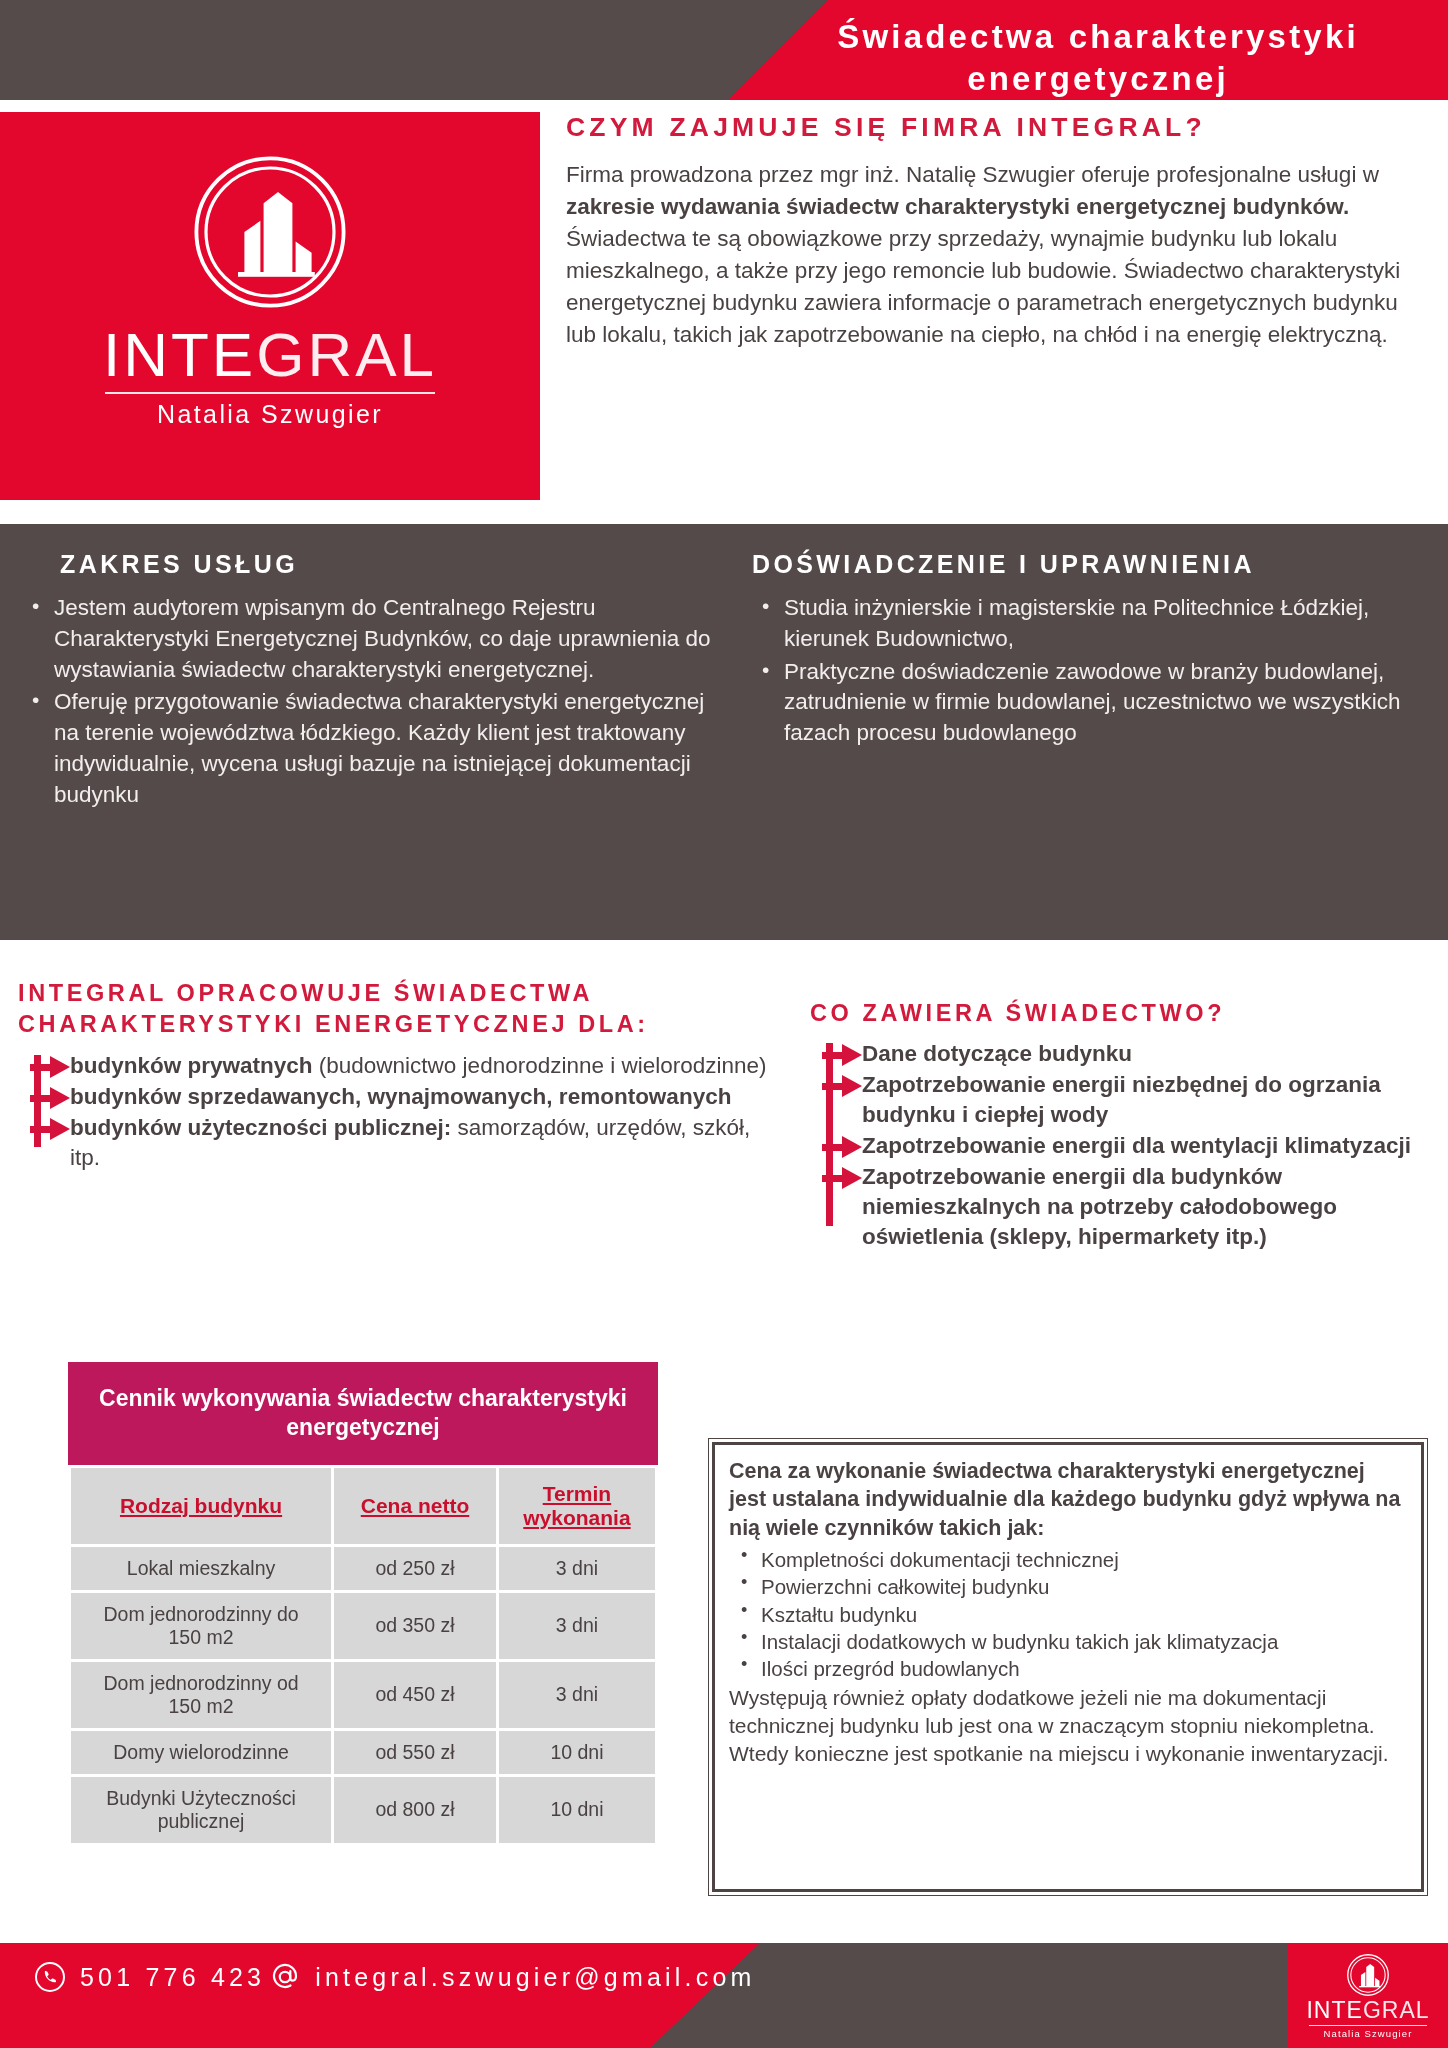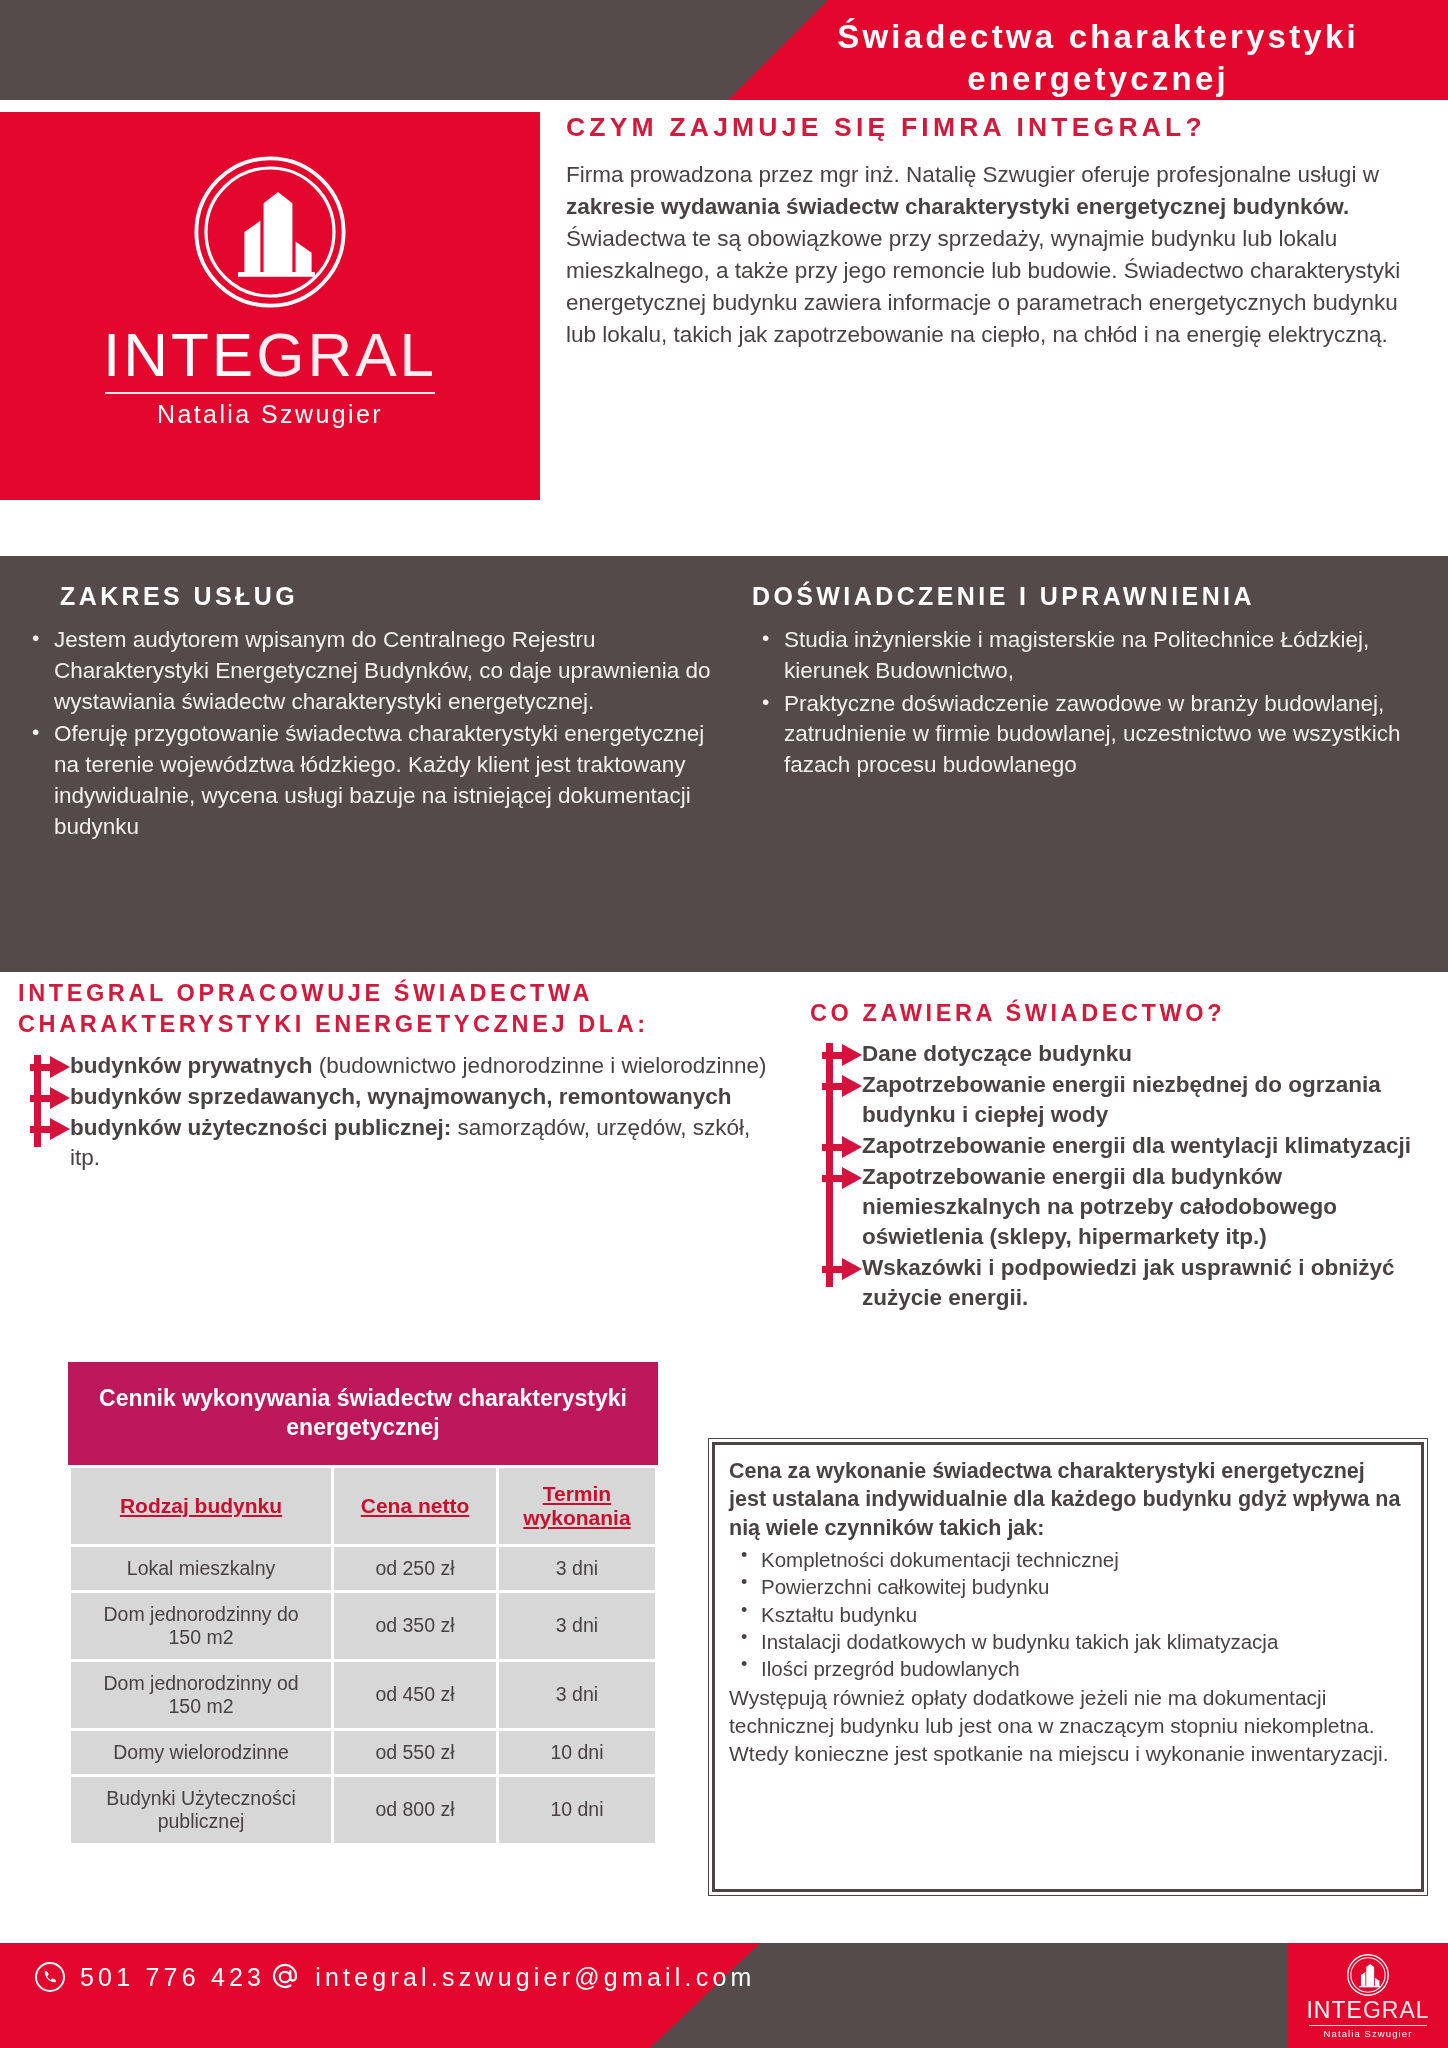--- a/index.html
+++ b/index.html
@@ -64,21 +64,20 @@
   }
   .intro-body {
     color: #4a4242; font-size: 22.5px; line-height: 1.42;
   }
   .intro-body b { font-weight: bold; }
 
   
   .band {
     position: absolute; left: 0; top: 524px; width: 1448px; height: 416px;
     background: #544a4a;
-    margin-top: 32px;
   }
   .band-col { position: absolute; top: 26px; }
   .band-col.left  { left: 22px;  width: 700px; }
   .band-col.right { left: 752px; width: 680px; }
   .band-h {
     color: #ffffff; font-size: 25px; font-weight: bold;
     letter-spacing: 3.4px; margin-bottom: 14px;
   }
   .band-col.left .band-h { padding-left: 38px; }
   .band-list { list-style: none; }
@@ -272,21 +271,20 @@
 
   <div class="arrow-sec-right">
     <div class="sec-title">CO ZAWIERA ŚWIADECTWO?</div>
     <div class="arrow-wrap">
       <div class="arrow-spine"></div>
       <ul class="arrow-list">
         <li><span class="arrow-head"></span><span class="b">Dane dotyczące budynku</span></li>
         <li><span class="arrow-head"></span><span class="b">Zapotrzebowanie energii niezbędnej do ogrzania budynku i ciepłej wody</span></li>
         <li><span class="arrow-head"></span><span class="b">Zapotrzebowanie energii dla wentylacji klimatyzacji</span></li>
         <li><span class="arrow-head"></span><span class="b">Zapotrzebowanie energii dla budynków niemieszkalnych na potrzeby całodobowego oświetlenia (sklepy, hipermarkety itp.)</span></li>
-        <li><span class="arrow-head"></span><span class="b">Wskazówki i podpowiedzi jak usprawnić i obniżyć zużycie energii.</span></li>
       </ul>
     </div>
   </div>
 
   <div class="price-table">
     <div class="pt-caption">Cennik wykonywania świadectw charakterystyki energetycznej</div>
     <table class="pt">
       <thead>
         <tr>
           <th>Rodzaj budynku</th>

